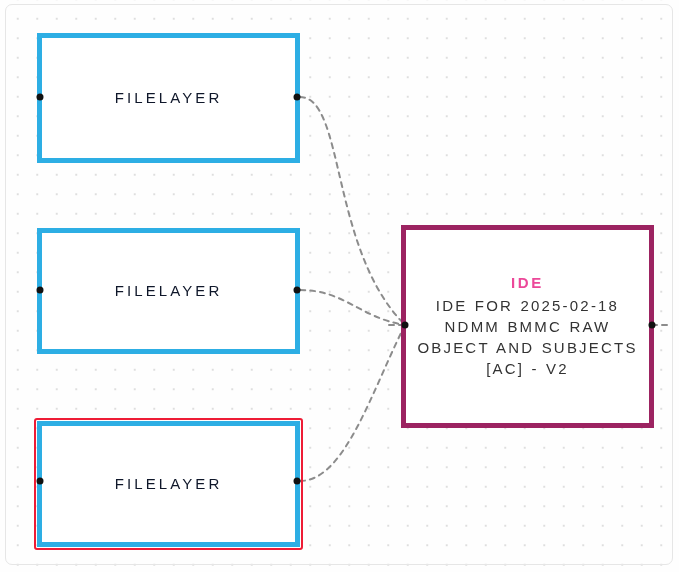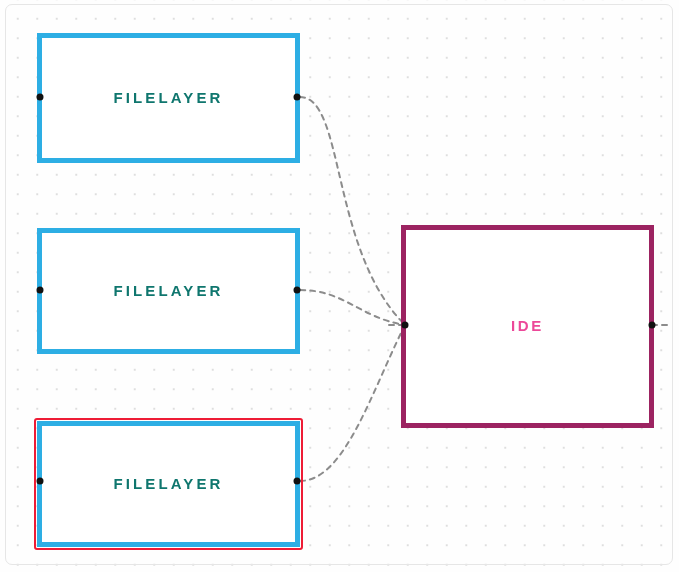--- a/index.html
+++ b/index.html
@@ -60,23 +60,23 @@
   }
   .node-selected-ring {
     position: absolute;
     box-sizing: border-box;
     border: 2px solid #ee1c35;
     border-radius: 3px;
     pointer-events: none;
   }
   .node-label {
     font-size: 15px;
-    font-weight: bold;
+    font-weight: normal;
     letter-spacing: 3.1px;
-    color: #0f766e;
+    color: #0f172a;
     line-height: 1.3;
   }
   .ide-title {
     font-size: 15px;
     font-weight: bold;
     letter-spacing: 2.6px;
     color: #ec4899;
     line-height: 1.35;
     margin-bottom: 1px;
   }
@@ -129,18 +129,19 @@
       <div class="anchor" style="left: 40px; top: 290px; background: rgb(17, 17, 17);"></div>
       <div class="anchor" style="left: 297px; top: 290px; background: rgb(17, 17, 17);"></div>
       <div class="node-selected-ring" style="left: 34px; top: 418px; width: 269px; height: 132px; border-color: rgb(238, 28, 53);"></div>
       <div class="node node-file" style="left: 37px; top: 421px; width: 263px; height: 126px; border-color: rgb(45, 174, 228);">
         <div class="node-label">FILELAYER</div>
       </div>
       <div class="anchor" style="left: 40px; top: 481px; background: rgb(17, 17, 17);"></div>
       <div class="anchor" style="left: 297px; top: 481px; background: rgb(17, 17, 17);"></div>
       <div class="node node-ide" style="left: 401px; top: 225px; width: 253px; height: 203px; border-color: rgb(156, 35, 97);">
         <div class="ide-title">IDE</div>
+        <div class="ide-subtitle">IDE FOR 2025-02-18 NDMM BMMC RAW OBJECT AND SUBJECTS [AC] - V2</div>
       </div>
       <div class="anchor" style="left: 405px; top: 325px; background: rgb(17, 17, 17);"></div>
       <div class="anchor" style="left: 652px; top: 325px; background: rgb(17, 17, 17);"></div>
     </div>
 
 </div>
 
 </body></html>

